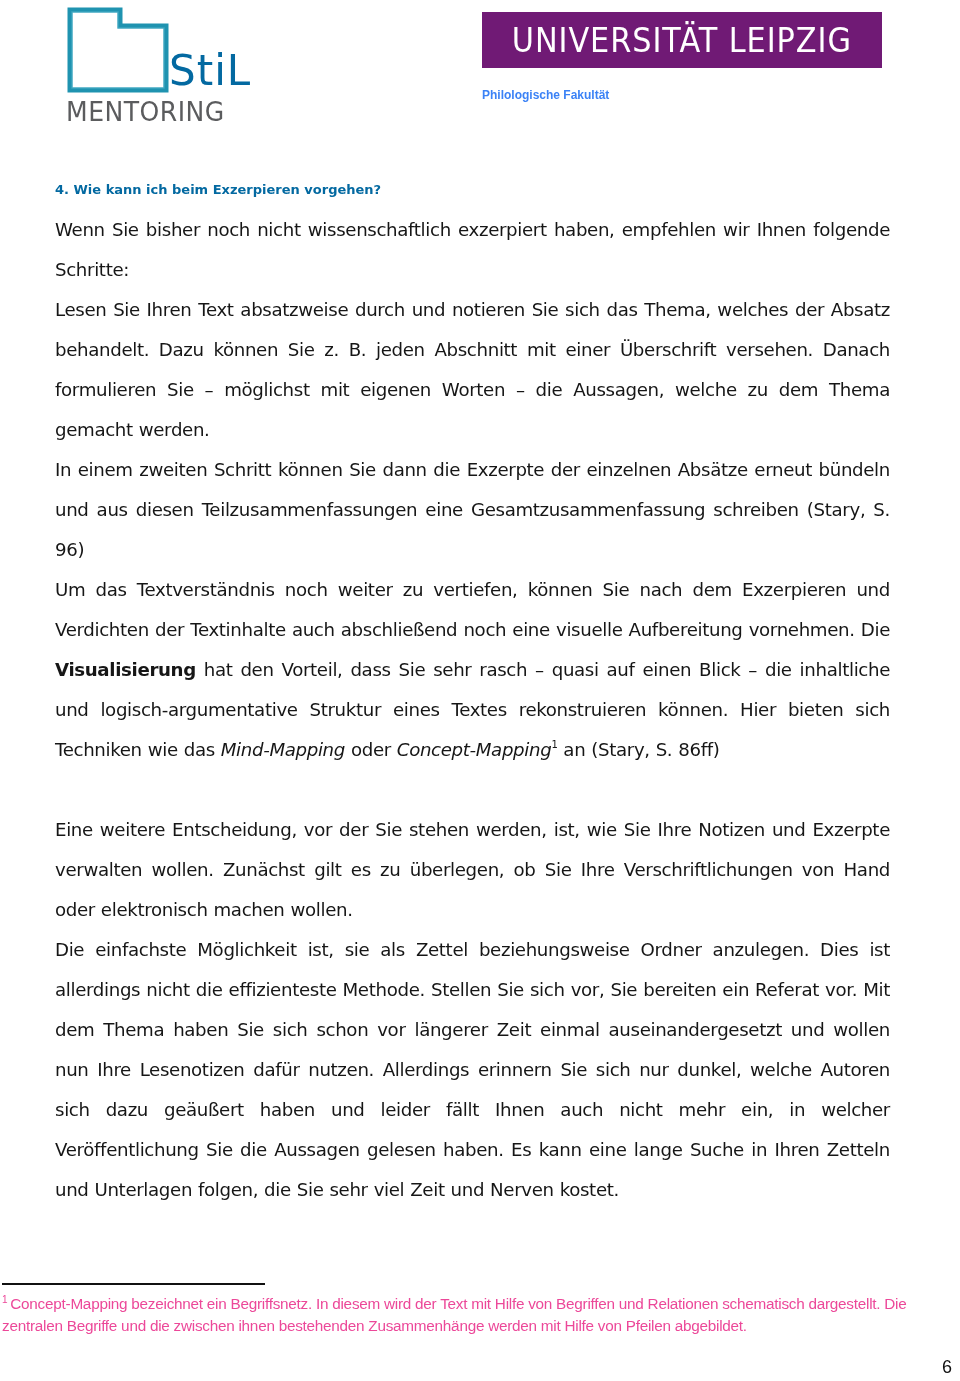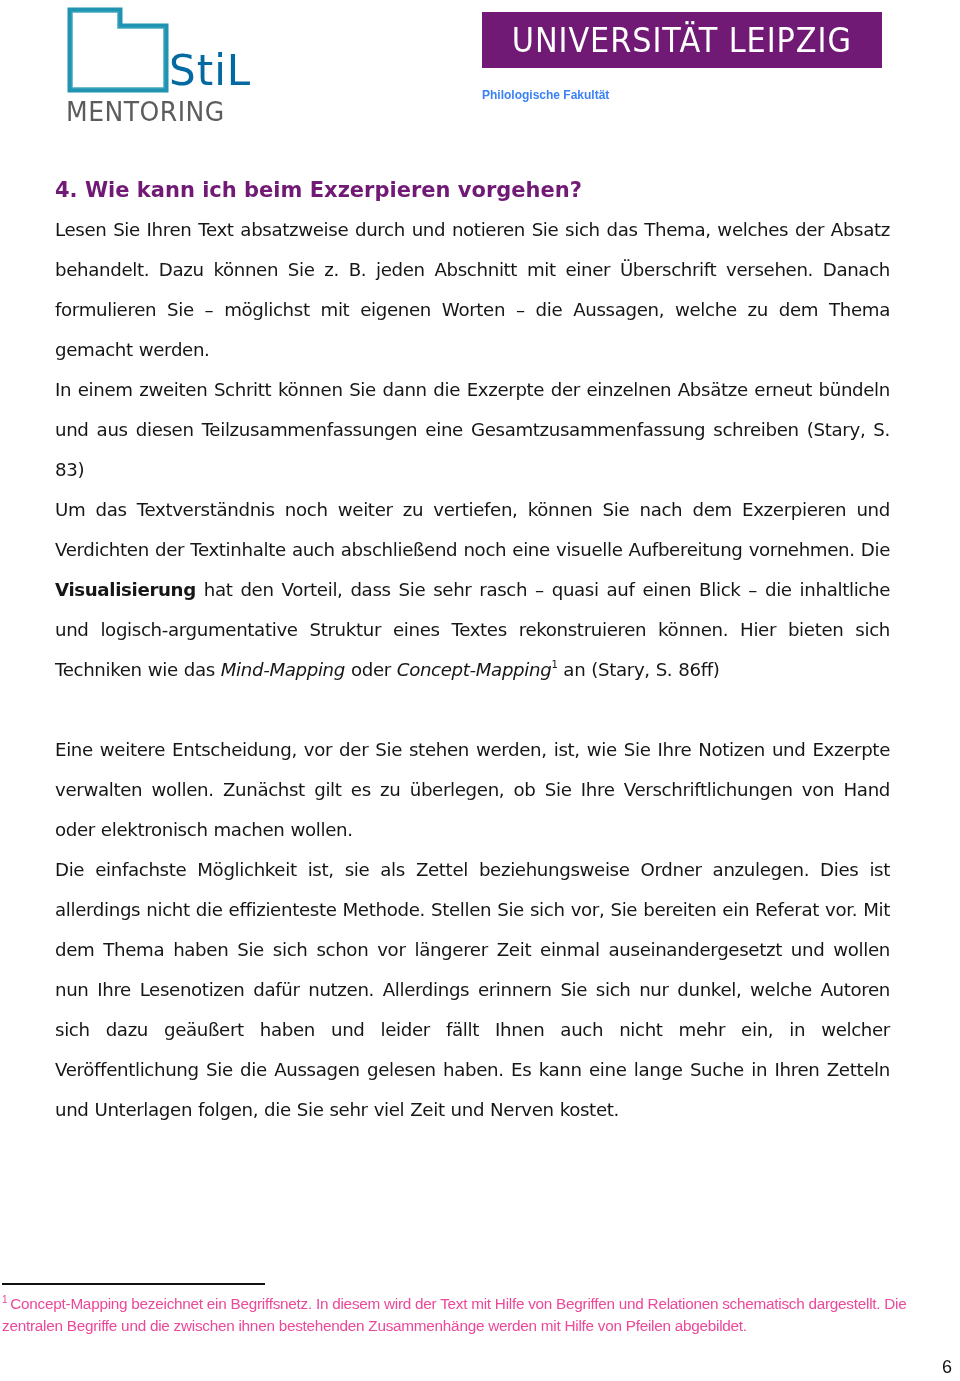--- a/index.html
+++ b/index.html
@@ -20,21 +20,21 @@
                 justify-content: center; }
   .uni-banner span { font-family: "DejaVu Sans", sans-serif; font-size: 33px; letter-spacing: 1px;
                      font-weight: normal; transform: scaleX(0.92); white-space: nowrap; }
   .faculty { position: absolute; left: 482px; top: 88px; font-size: 12px; font-weight: bold;
              font-family: "Liberation Sans", sans-serif; color: #3b82f6; }
 
   
   .content { position: absolute; left: 55px; top: 170px; width: 835px;
              font-family: "DejaVu Sans", sans-serif; font-size: 18.2px; line-height: 40px;
              color: #161616; }
-  .content h2 { font-size: 21px; font-weight: bold; margin: 0; line-height: 40px; color: #701a75; }
+  .content h2 { font-size: 13px; font-weight: bold; margin: 0; line-height: 40px; color: #0369a1; }
   .content p { margin: 0; text-align: justify; letter-spacing: -0.35px; word-spacing: 0.5px; }
   .content p.last-left { text-align-last: left; }
   .spacer { height: 40px; }
   .bold { font-weight: bold; }
   .ital { font-style: italic; }
   sup { font-size: 10px; vertical-align: 8px; line-height: 0; }
 
   
   .fn-rule { position: absolute; left: 2px; top: 1283px; width: 263px; height: 1.5px; background: #111; }
   .footnote { position: absolute; left: 2px; top: 1293px; width: 920px;
@@ -56,22 +56,23 @@
   <span class="logo-mentoring">MENTORING</span>
 </div>
 
 <div class="uni-banner">
   <span>UNIVERSITÄT LEIPZIG</span>
 </div>
 <div class="faculty">Philologische Fakultät</div>
 
 <div class="content">
   <h2>4. Wie kann ich beim Exzerpieren vorgehen?</h2>
+  <p class="last-left">Wenn Sie bisher noch nicht wissenschaftlich exzerpiert haben, empfehlen wir Ihnen folgende Schritte:</p>
   <p class="last-left">Lesen Sie Ihren Text absatzweise durch und notieren Sie sich das Thema, welches der Absatz behandelt. Dazu können Sie z. B. jeden Abschnitt mit einer Überschrift versehen. Danach formulieren Sie – möglichst mit eigenen Worten – die Aussagen, welche zu dem Thema gemacht werden.</p>
-  <p class="last-left">In einem zweiten Schritt können Sie dann die Exzerpte der einzelnen Absätze erneut bündeln und aus diesen Teilzusammenfassungen eine Gesamtzusammenfassung schreiben (Stary, S. 83)</p>
+  <p class="last-left">In einem zweiten Schritt können Sie dann die Exzerpte der einzelnen Absätze erneut bündeln und aus diesen Teilzusammenfassungen eine Gesamtzusammenfassung schreiben (Stary, S. 96)</p>
   <p class="last-left"><span>Um das Textverständnis noch weiter zu vertiefen, können Sie nach dem Exzerpieren und Verdichten der Textinhalte auch abschließend noch eine visuelle Aufbereitung vornehmen. Die </span><span class="bold">Visualisierung</span><span> hat den Vorteil, dass Sie sehr rasch – quasi auf einen Blick – die inhaltliche und logisch-argumentative Struktur eines Textes rekonstruieren können. Hier bieten sich Techniken wie das </span><span class="ital">Mind-Mapping</span><span> oder </span><span class="ital">Concept-Mapping</span><sup>1</sup><span> an (Stary, S. 86ff)</span></p>
 
   <div class="spacer"></div>
 
   <p class="last-left">Eine weitere Entscheidung, vor der Sie stehen werden, ist, wie Sie Ihre Notizen und Exzerpte verwalten wollen. Zunächst gilt es zu überlegen, ob Sie Ihre Verschriftlichungen von Hand oder elektronisch machen wollen.</p>
   <p class="last-left">Die einfachste Möglichkeit ist, sie als Zettel beziehungsweise Ordner anzulegen. Dies ist allerdings nicht die effizienteste Methode. Stellen Sie sich vor, Sie bereiten ein Referat vor. Mit dem Thema haben Sie sich schon vor längerer Zeit einmal auseinandergesetzt und wollen nun Ihre Lesenotizen dafür nutzen. Allerdings erinnern Sie sich nur dunkel, welche Autoren sich dazu geäußert haben und leider fällt Ihnen auch nicht mehr ein, in welcher Veröffentlichung Sie die Aussagen gelesen haben. Es kann eine lange Suche in Ihren Zetteln und Unterlagen folgen, die Sie sehr viel Zeit und Nerven kostet.</p>
 </div>
 
 <div class="fn-rule"></div>
 <div class="footnote"><sup>1</sup><span>Concept-Mapping bezeichnet ein Begriffsnetz. In diesem wird der Text mit Hilfe von Begriffen und Relationen schematisch dargestellt. Die zentralen Begriffe und die zwischen ihnen bestehenden Zusammenhänge werden mit Hilfe von Pfeilen abgebildet.</span></div>

